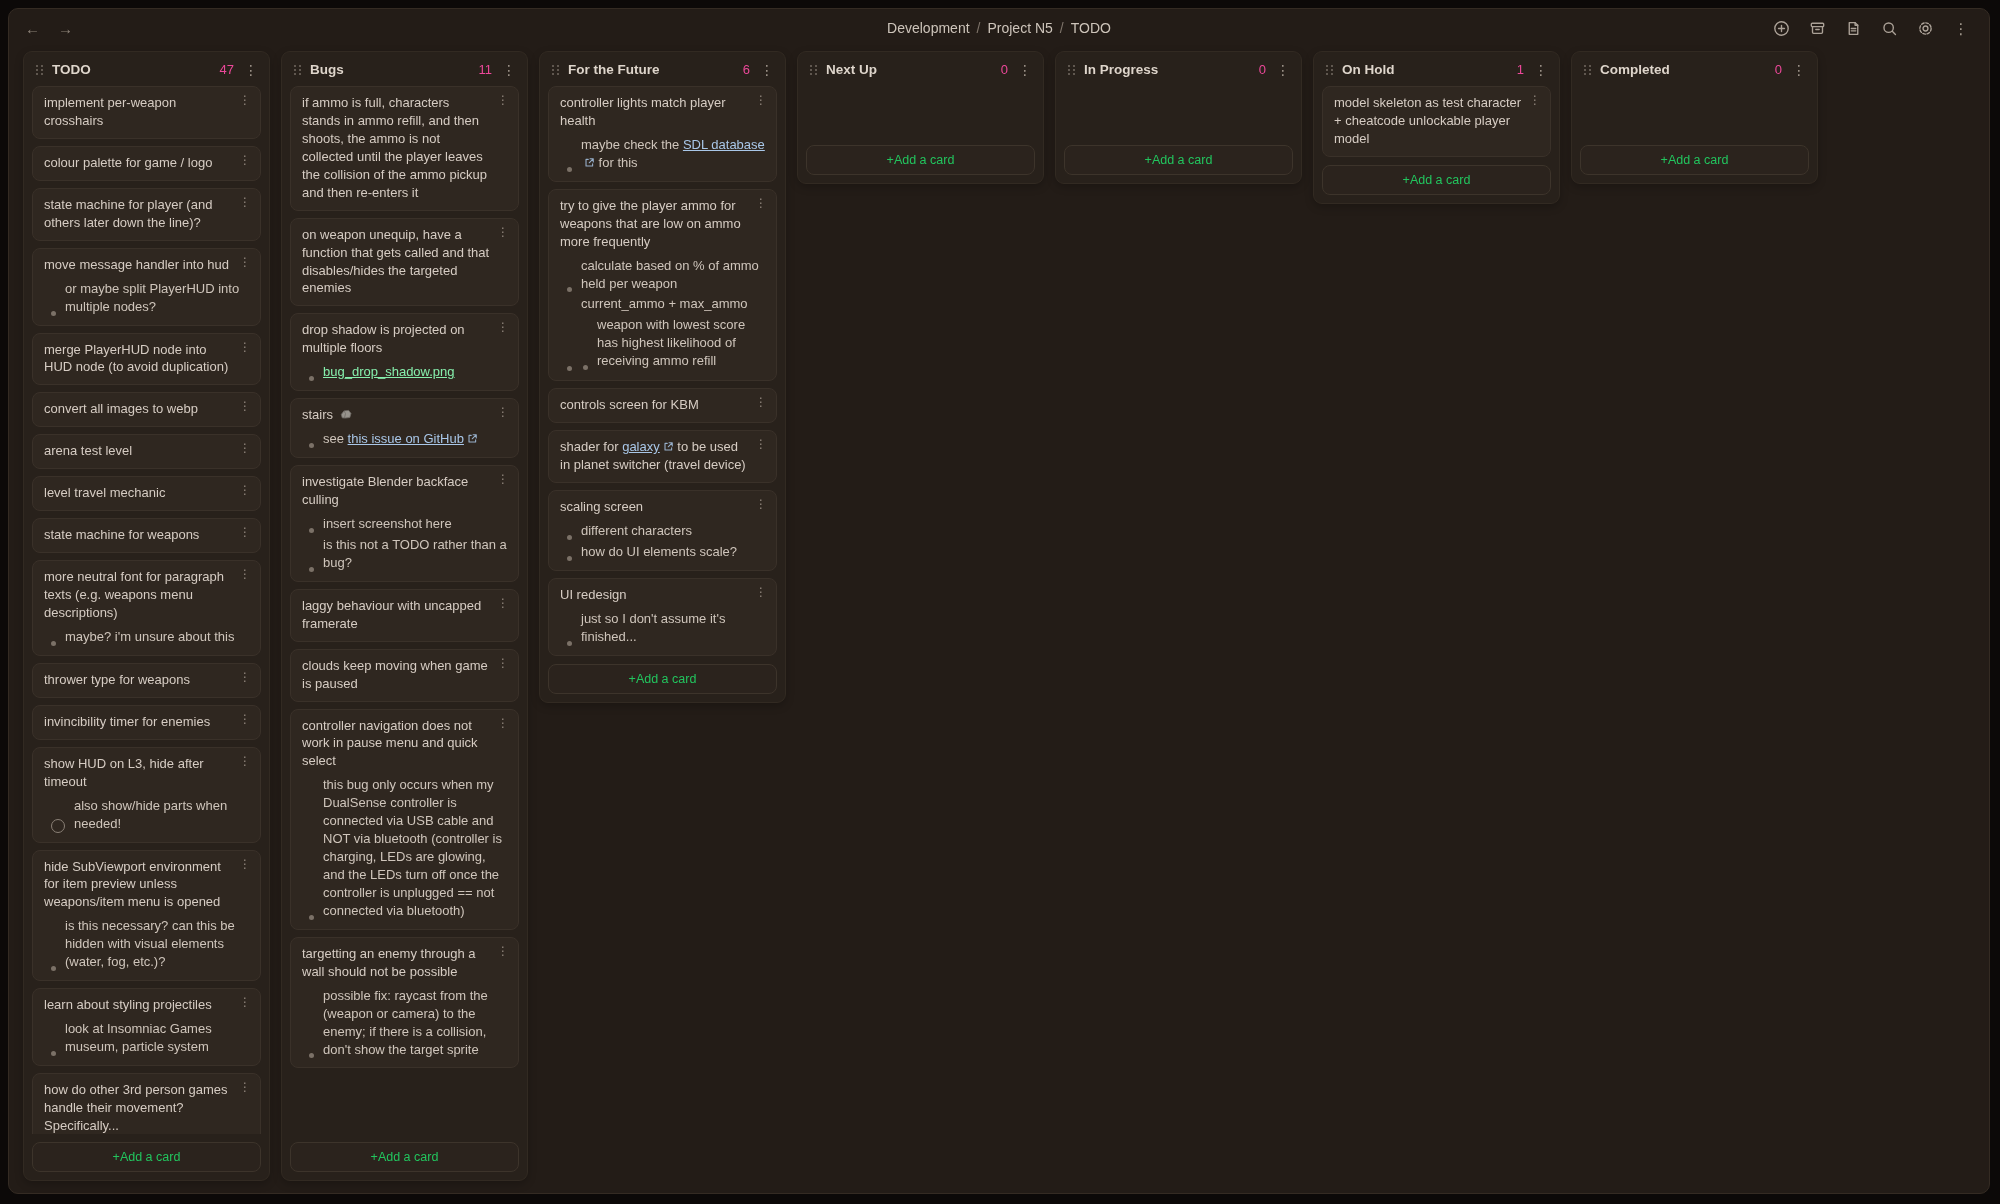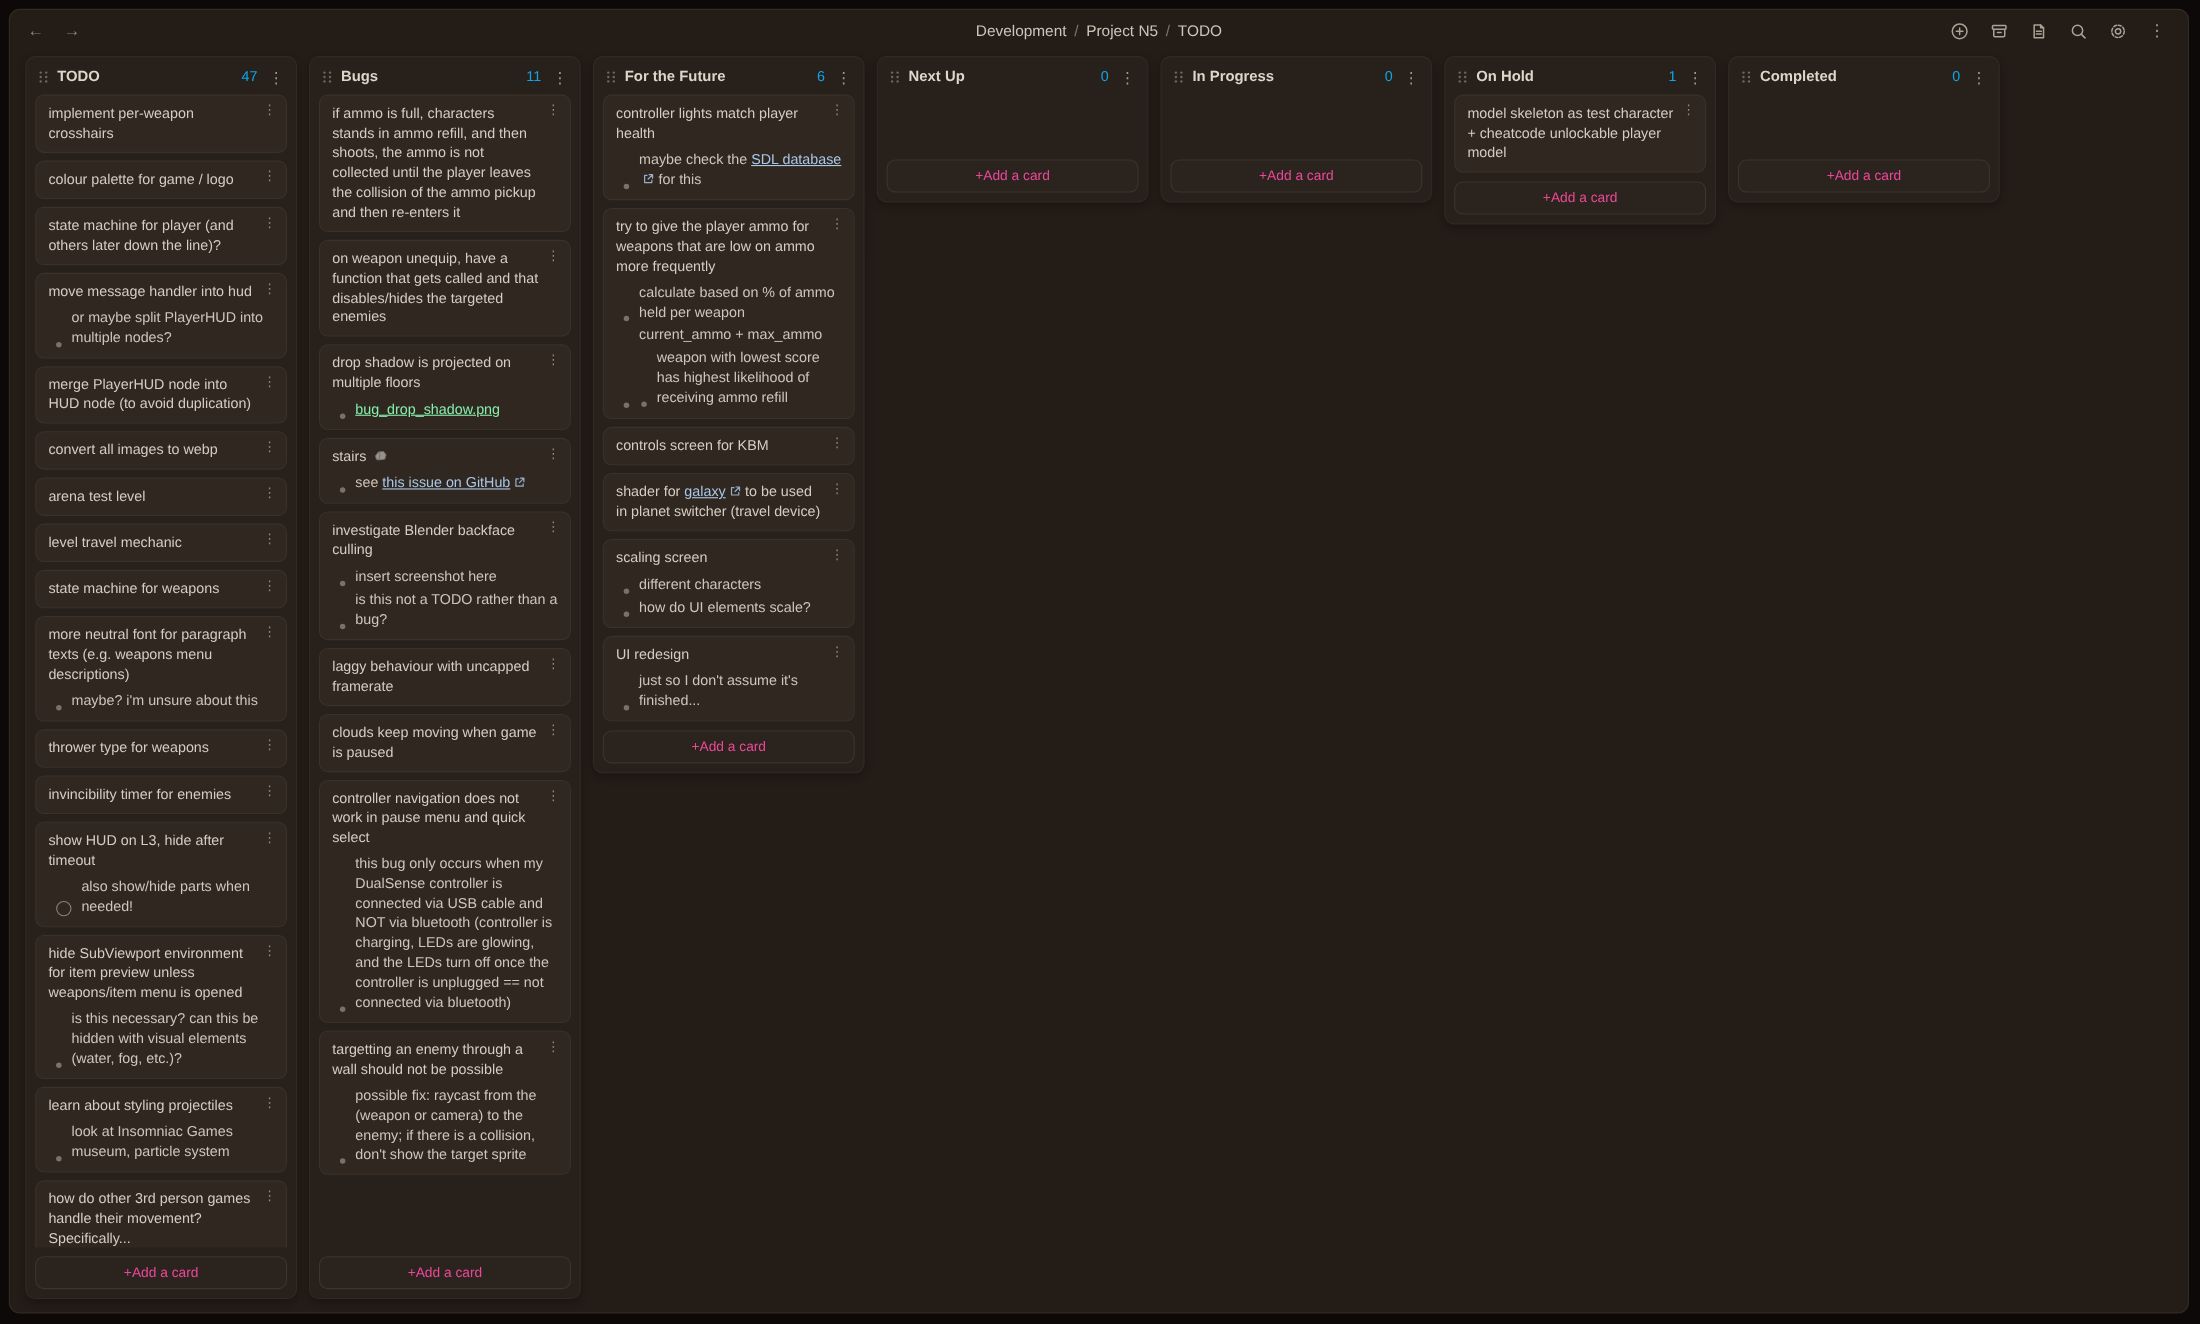--- a/index.html
+++ b/index.html
@@ -20,42 +20,42 @@
   .kebab{color:#a2988e;font-size:14px;line-height:1;}
   
   .board{display:flex;align-items:flex-start;gap:11px;padding:4px 14px 14px;height:1148px;}
   .col{width:247px;flex:none;background:#28211b;border:1px solid #322a22;border-radius:9px;
     display:flex;flex-direction:column;box-shadow:0 3px 8px rgba(0,0,0,.22);}
   .col.full{height:1130px;}
   .colhead{display:flex;align-items:center;gap:8px;padding:10px 11px 8px 11px;flex:none;}
   .grip{color:#6f665d;display:flex;}
   .grip svg{width:9px;height:12px;display:block;}
   .coltitle{flex:1;font-weight:700;font-size:13.5px;color:#ded5cb;}
-  .colcount{font-size:13px;color:#0ea5e9;margin-right:2px;}
+  .colcount{font-size:13px;color:#ec4899;margin-right:2px;}
   .cards{flex:1;min-height:0;overflow:hidden;padding:1px 8px 0 8px;display:flex;
     flex-direction:column;gap:7px;}
   .cards.empty{min-height:52px;}
   .card{position:relative;background:#2f2720;border:1px solid #3a3129;border-radius:8px;
     padding:7px 11px 8px 11px;font-size:13px;line-height:1.38;color:#d6ccc3;flex:none;}
   .ctitle{padding-right:16px;}
   .card .kebab{position:absolute;top:7px;right:9px;font-size:12px;color:#92887e;}
   ul.b{list-style:none;margin:6px 0 1px 0;padding:0 0 0 7px;display:flex;flex-direction:column;gap:3px;}
   ul.b ul.b{margin-top:3px;padding-left:2px;}
   li.bi{display:flex;align-items:flex-end;gap:9px;color:#cfc5bb;}
   .dotm{width:5px;height:5px;border-radius:50%;background:#7b7167;margin-top:7px;flex:none;}
   .circm{width:14px;height:14px;border-radius:50%;border:1.5px solid #8a8076;margin-top:1px;flex:none;background:transparent;}
   .btxt{flex:1;min-width:0;}
   .lk{text-decoration:underline;cursor:pointer;}
   .lk-orange{color:#86efac;}
   .lk-blue{color:#a9c7e8;}
   .extic svg{width:11px;height:11px;display:inline-block;vertical-align:-1px;margin-left:3px;opacity:.85;}
   .inline-ic svg{width:14px;height:14px;display:inline-block;vertical-align:-2px;margin-left:2px;}
   .colfoot{flex:none;padding:8px;}
   .addbtn{width:100%;background:#2b231d;border:1px solid #3d342b;border-radius:8px;
-    color:#ec4899;font-size:12.5px;text-align:center;padding:7px 0;cursor:pointer;
+    color:#22c55e;font-size:12.5px;text-align:center;padding:7px 0;cursor:pointer;
     font-family:inherit;display:block;}
 </style>
 </head>
 <body>
 
 <div class="window">
   <div class="topbar">
     <div class="nav">
       <span>←</span>
       <span>→</span>

